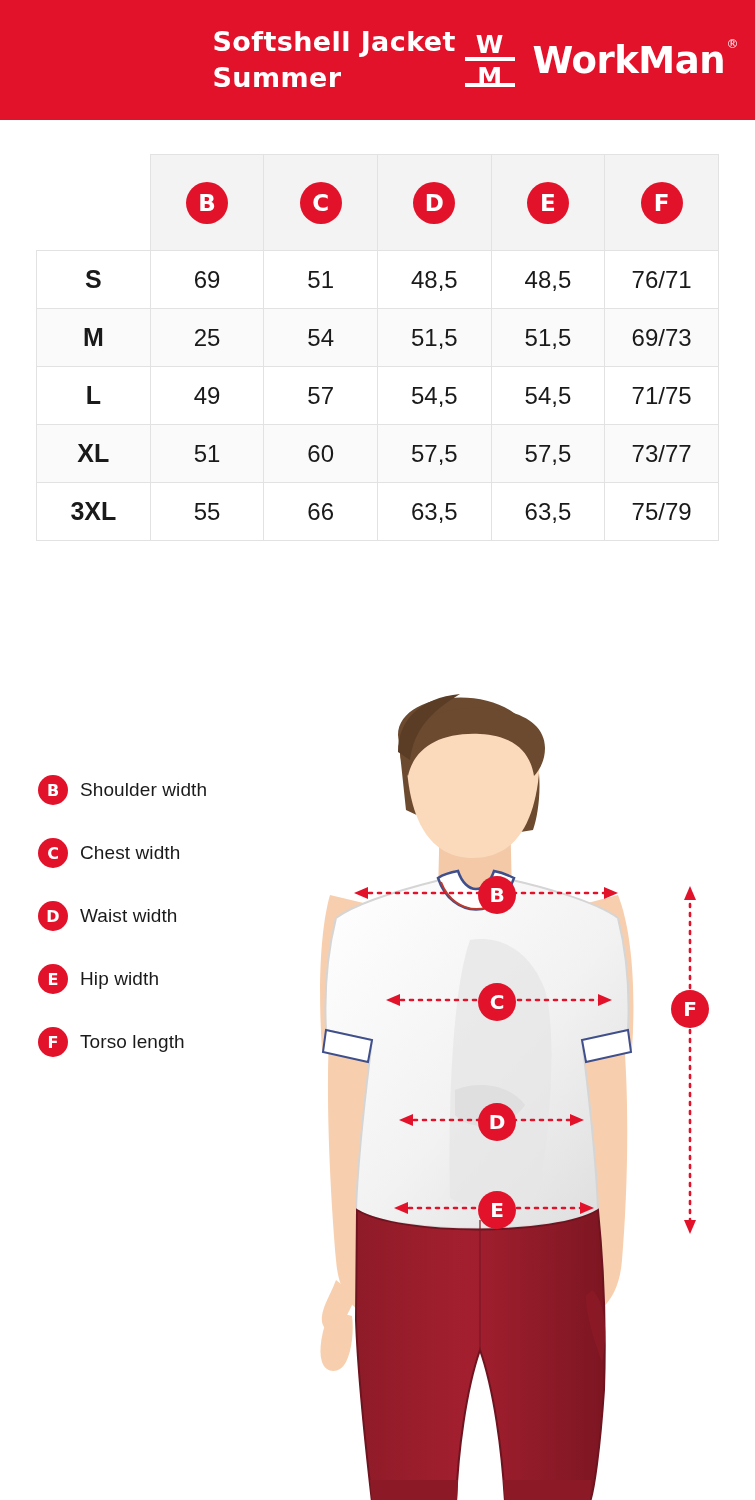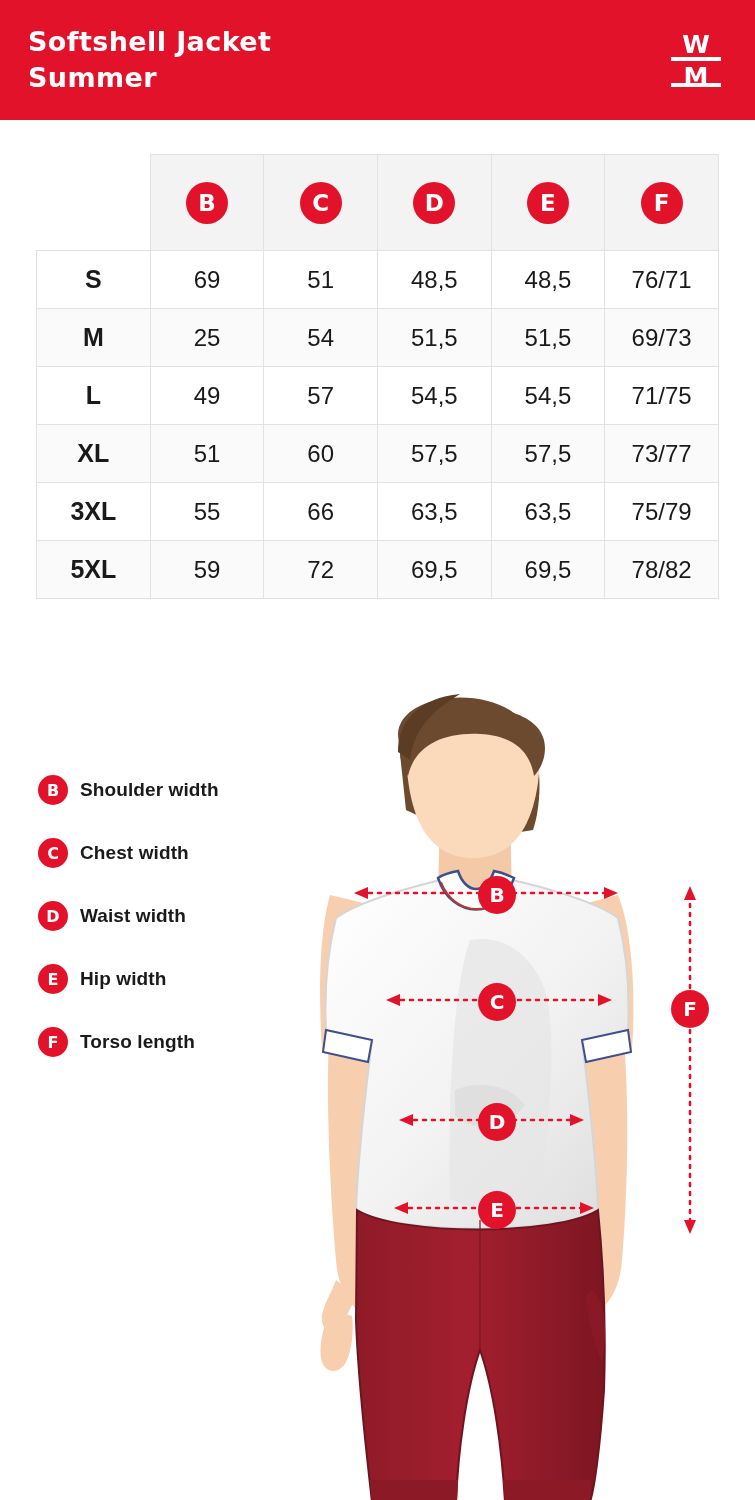--- a/index.html
+++ b/index.html
@@ -13,20 +13,21 @@
   }
 
   
   .header {
     background: #e3122b;
     height: 120px;
     position: relative;
     display: flex;
     align-items: center;
     padding: 0 28px;
+    justify-content: center;
   }
   .header-title {
     color: #ffffff;
     font-size: 27px;
     font-weight: bold;
     line-height: 1.32;
     letter-spacing: 0.4px;
     max-width: 330px;
     font-family: "DejaVu Sans", sans-serif;
   }
@@ -154,21 +155,21 @@
     display: flex;
     align-items: center;
     justify-content: center;
     font-weight: bold;
     font-size: 16px;
     flex: 0 0 auto;
     font-family: "DejaVu Sans", sans-serif;
   }
   .legend-label {
     font-size: 19px;
-    font-weight: bold;
+    font-weight: normal;
     color: #1a1a1a;
     letter-spacing: 0.1px;
   }
 
   
   .figure {
     position: absolute;
     left: 0;
     top: 690px;
     width: 755px;
@@ -198,20 +199,23 @@
 
 <div class="header">
   <div class="header-title">Softshell Jacket Summer</div>
   <div class="brand">
     <div class="brand-mark">
       <div class="w">W</div>
       <div class="bar top"></div>
       <div class="m">M</div>
       <div class="bar bot"></div>
     </div>
+    <div class="brand-name">
+      <span>WorkMan</span><span class="brand-reg">®</span>
+    </div>
   </div>
 </div>
 
 <div class="table-wrap">
   <table class="size-table">
     <thead>
       <tr>
         <th class="corner"></th>
         <th><span class="col-head-badge">B</span></th>
         <th><span class="col-head-badge">C</span></th>
@@ -253,28 +257,20 @@
         <td>57,5</td>
         <td>73/77</td>
       </tr>
       <tr>
         <td class="size-label">3XL</td>
         <td>55</td>
         <td>66</td>
         <td>63,5</td>
         <td>63,5</td>
         <td>75/79</td>
-      </tr>
-      <tr>
-        <td class="size-label">5XL</td>
-        <td>59</td>
-        <td>72</td>
-        <td>69,5</td>
-        <td>69,5</td>
-        <td>78/82</td>
       </tr>
     </tbody>
   </table>
 </div>
 
 <div class="figure">
   <svg width="755" height="810" viewBox="0 0 755 810">
     <defs>
       <linearGradient id="shirtGrad" x1="0" y1="0" x2="1" y2="1">
         <stop offset="0%" stop-color="#ffffff"></stop>

